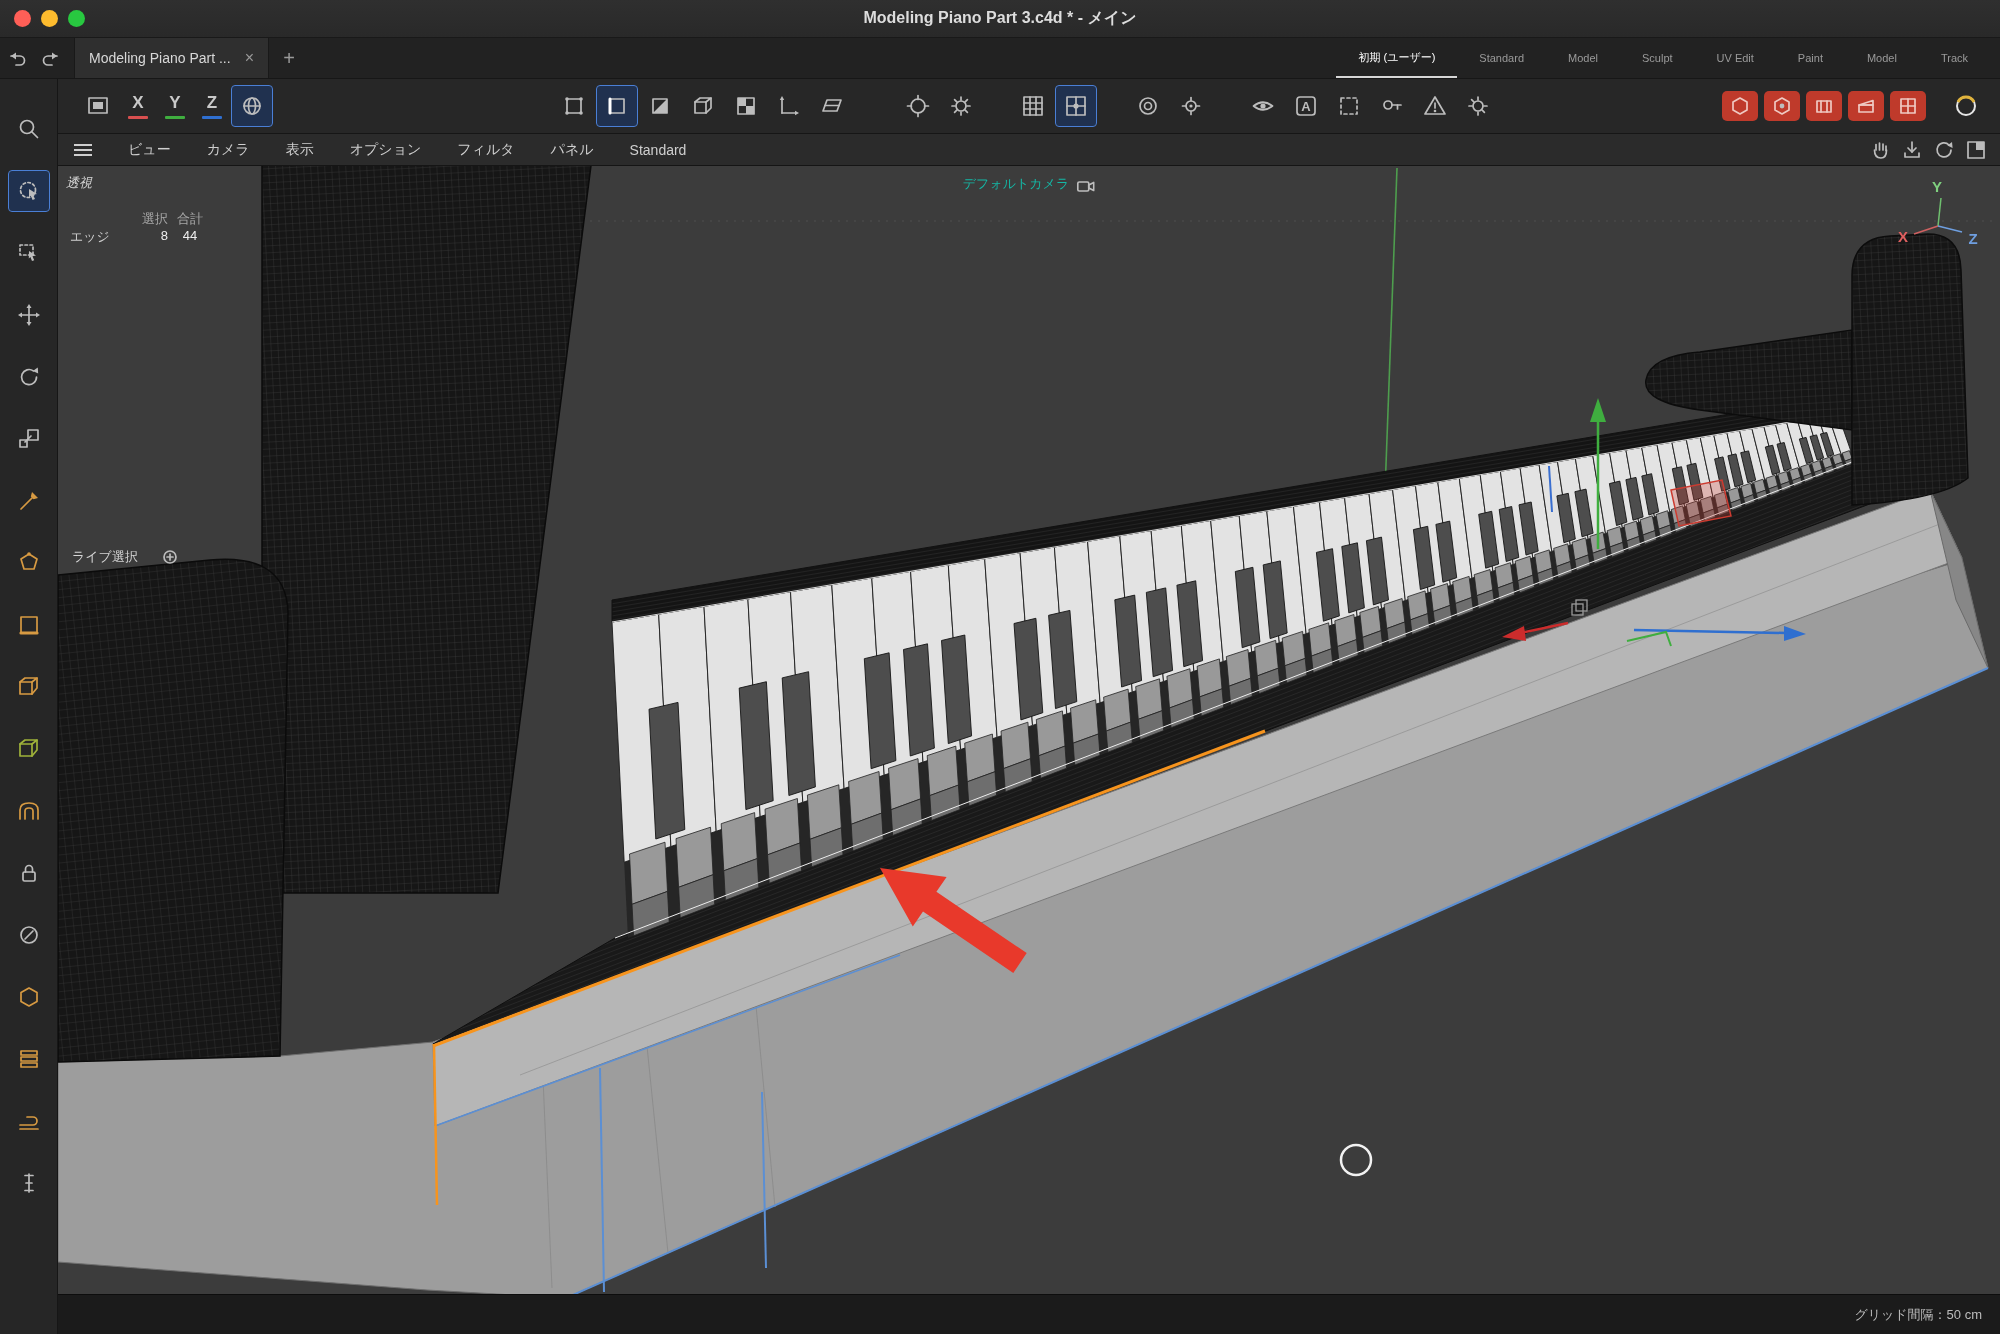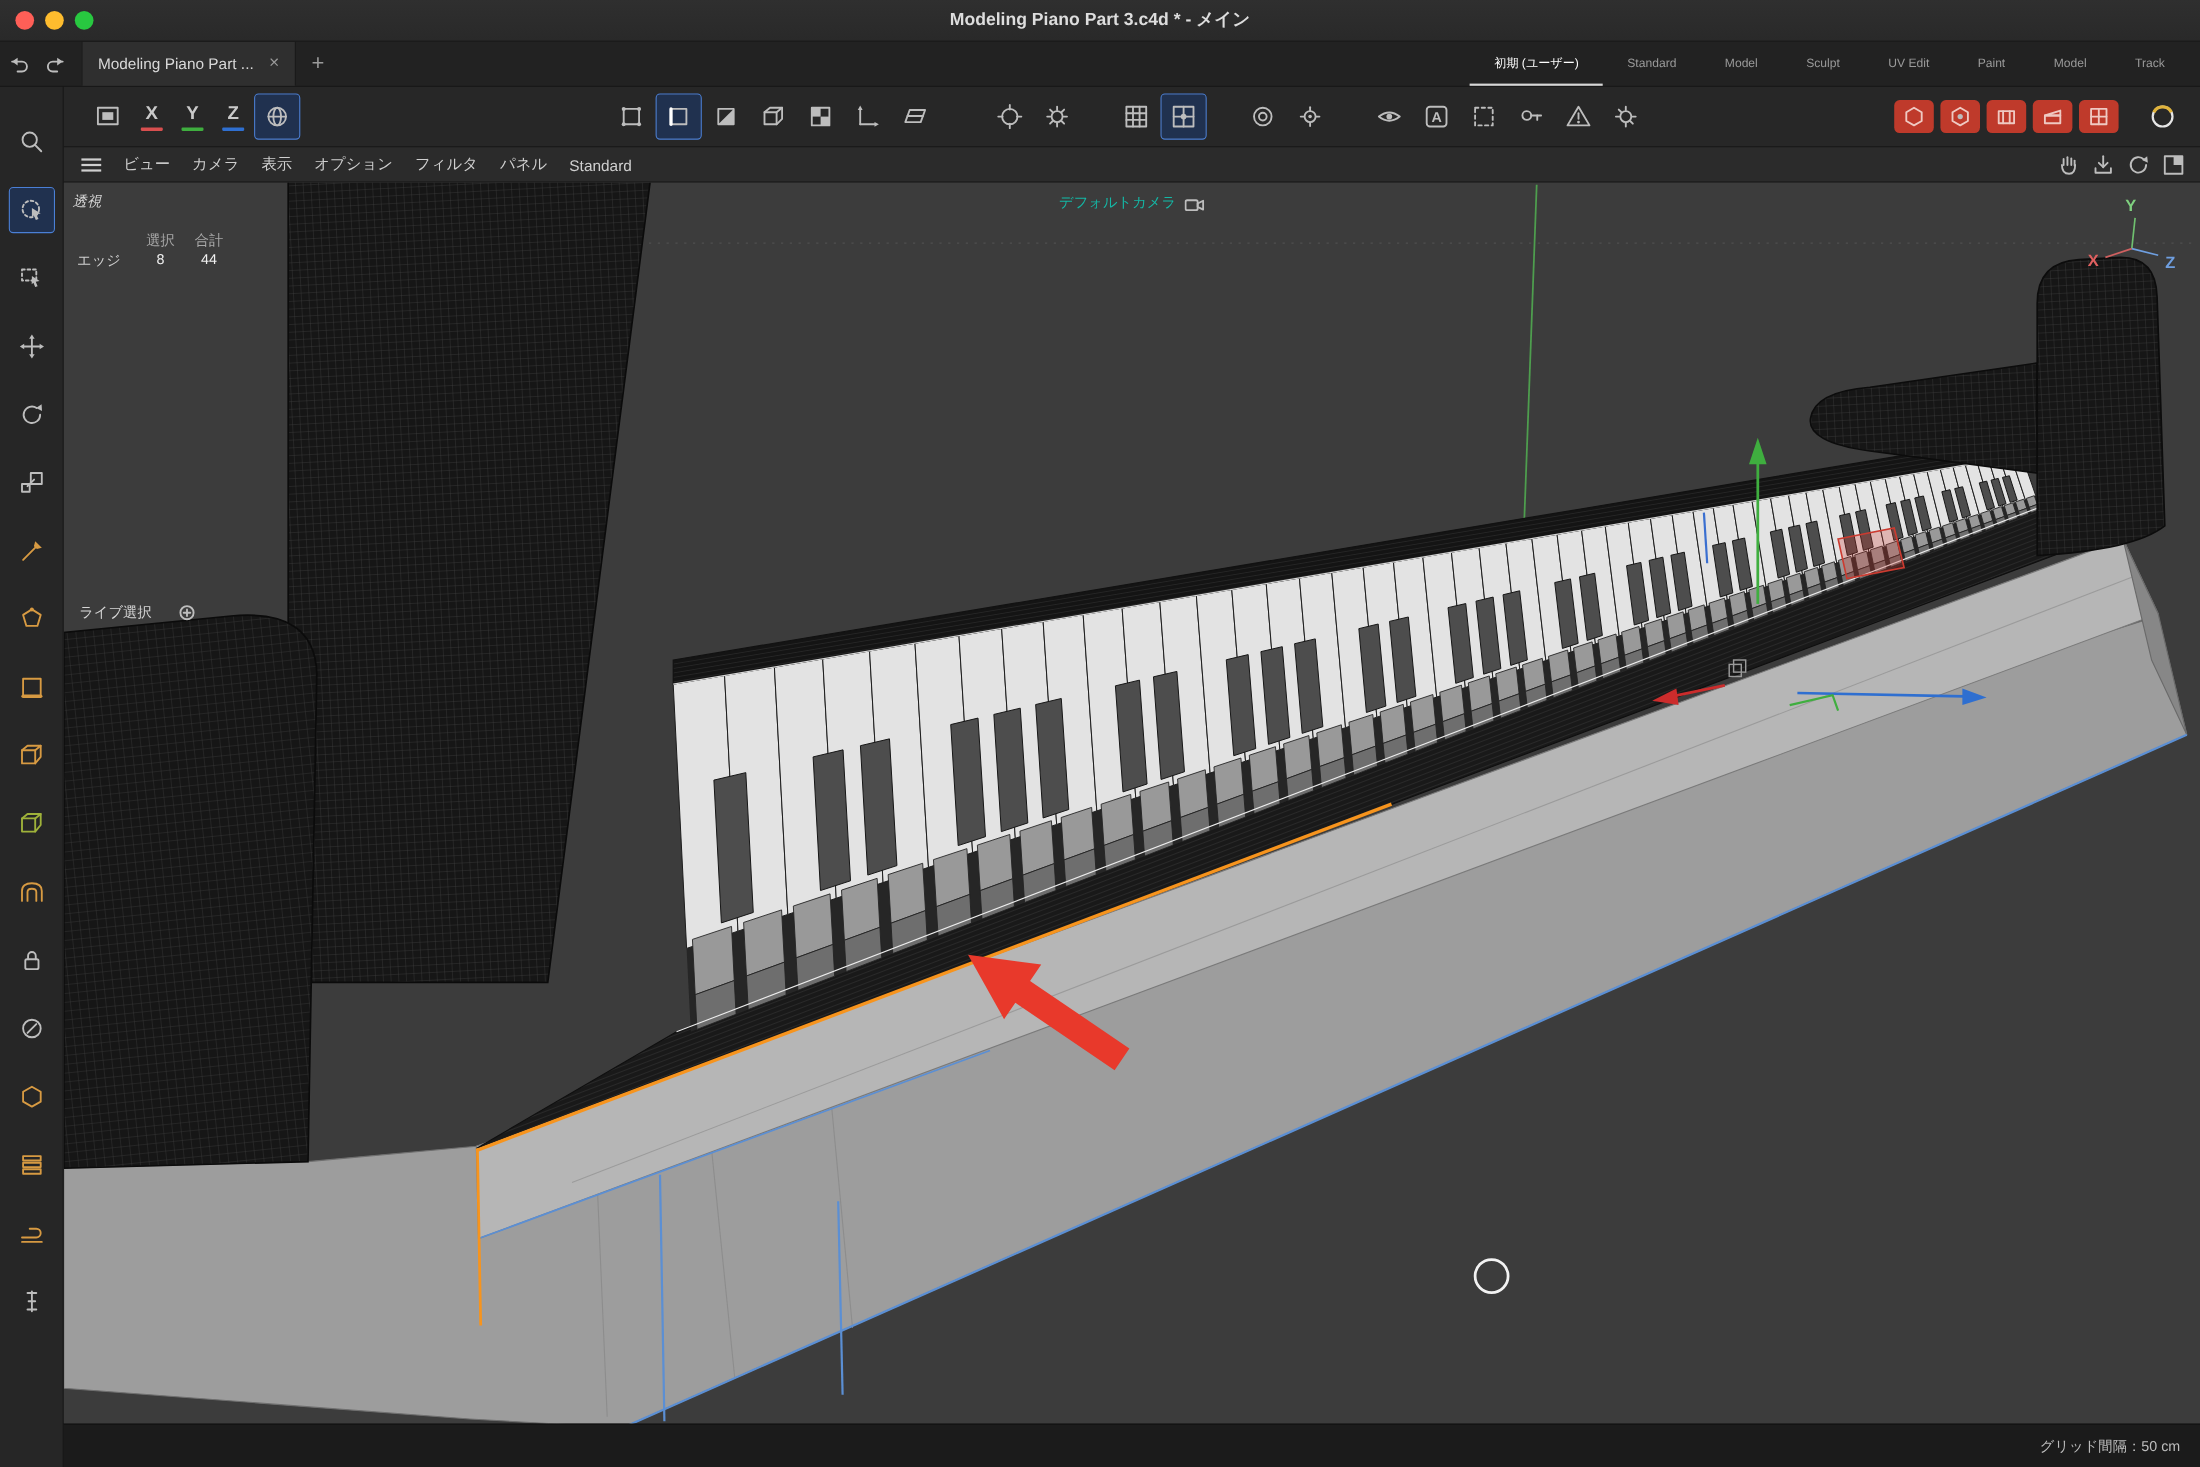--- a/index.html
+++ b/index.html
@@ -44,34 +44,34 @@
   .axisbtn .bar { width:20px; height:3px; border-radius:1px; }
   .redic { width:36px; height:30px; background:#bf3a2b; border-radius:5px; display:flex; align-items:center; justify-content:center; }
   svg.ic { stroke:#bdbdbd; fill:none; stroke-width:1.7; stroke-linecap:round; stroke-linejoin:round; }
   svg.ic .fil { fill:#bdbdbd; stroke:none; }
   svg.ic.org { stroke:#d79a42; } svg.ic.org .fil { fill:#d79a42; }
   svg.ic.grn { stroke:#9fb23a; }
   svg.ic.red { stroke:#efc9c2; }
 
   
   .vpmenu { height:32px; background:#2b2b2b; border-bottom:1px solid #151515; display:flex; align-items:center;
-            padding:0 12px 0 16px; gap:20px; flex:0 0 32px; }
+            padding:0 12px 0 16px; gap:36px; flex:0 0 32px; }
   .vpmenu .mi { color:#cfcfcf; font-size:14px; white-space:nowrap; }
   .burger { width:18px; height:12px; display:flex; flex-direction:column; justify-content:space-between; }
   .burger i { display:block; height:2px; background:#cfcfcf; }
   .vpnav { margin-left:auto; display:flex; gap:8px; }
 
   
   .canvas { flex:1; position:relative; background:#3c3c3c; overflow:hidden; }
   .canvas svg.scene { position:absolute; inset:0; }
   .ov { position:absolute; color:#d6d6d6; font-size:13px; }
   .selinfo { position:absolute; left:12px; top:44px; font-size:13px; }
   .selinfo .row { display:flex; }
   .selinfo .c0 { width:54px; color:#cfcfcf; }
-  .selinfo .c1 { width:44px; text-align:center; color:#cfcfcf; }
+  .selinfo .c1 { width:44px; text-align:right; color:#cfcfcf; }
   .selinfo .c2 { width:44px; text-align:center; color:#cfcfcf; }
   .selinfo .head span { color:#a8a8a8; }
   .camlabel { position:absolute; top:9px; left:50%; transform:translateX(-50%); display:flex; align-items:flex-end; gap:8px;
               color:#14b8a6; font-size:13px; }
   .livesel { position:absolute; left:14px; top:382px; display:flex; align-items:center; gap:24px; color:#d6d6d6; font-size:13px; }
 
   
   .bottombar { height:40px; background:#1b1b1b; border-top:1px solid #0d0d0d; display:flex; align-items:center;
                justify-content:flex-end; padding-right:18px; flex:0 0 40px; }
   .bottombar .txt { color:#bcbcbc; font-size:13px; }

